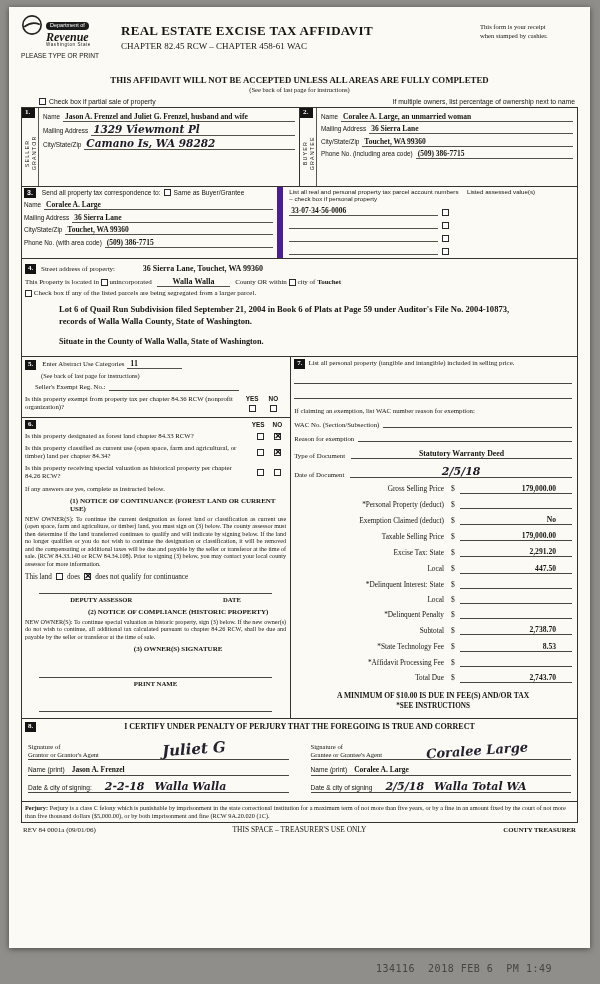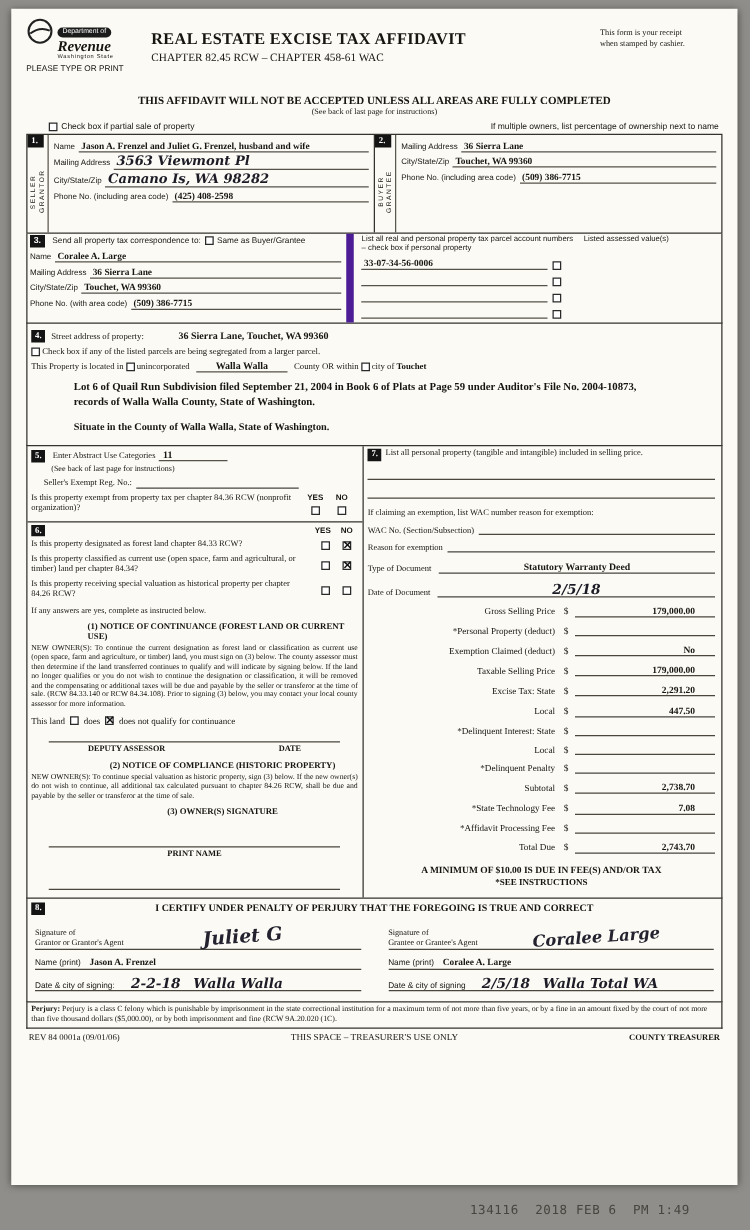--- a/index.html
+++ b/index.html
@@ -198,42 +198,42 @@
           <span class="vword">GRANTOR</span>
         </span>
       </div>
       <div class="fields">
         <div class="fline">
           <span class="flbl">Name</span>
           <span class="fval typed">Jason A. Frenzel and Juliet G. Frenzel, husband and wife</span>
         </div>
         <div class="fline">
           <span class="flbl">Mailing Address</span>
-          <span class="fval hand">3563 Viewmont Pl</span>
+          <span class="fval hand">1329 Viewmont Pl</span>
         </div>
         <div class="fline">
           <span class="flbl">City/State/Zip</span>
           <span class="fval hand">Camano Is, WA 98282</span>
-        </div>
-        <div class="fline">
-          <span class="flbl">Phone No. (including area code)</span>
-          <span class="fval typed">(425) 408-2598</span>
         </div>
       </div>
     </div>
     <div class="sbbox">
       <div class="strip">
         <span class="badge">2.</span>
         <span class="vwrap">
           <span class="vword">BUYER</span>
           <span class="vword">GRANTEE</span>
         </span>
       </div>
       <div class="fields">
         <div class="fline">
+          <span class="flbl">Name</span>
+          <span class="fval typed">Coralee A. Large, an unmarried woman</span>
+        </div>
+        <div class="fline">
           <span class="flbl">Mailing Address</span>
           <span class="fval typed">36 Sierra Lane</span>
         </div>
         <div class="fline">
           <span class="flbl">City/State/Zip</span>
           <span class="fval typed">Touchet, WA 99360</span>
         </div>
         <div class="fline">
           <span class="flbl">Phone No. (including area code)</span>
           <span class="fval typed">(509) 386-7715</span>
@@ -293,34 +293,34 @@
         <span class="aval"></span>
       </div>
     </div>
   </div>
 
   <div class="sec4">
     <div class="s4row">
       <span class="badge">4.</span>
       <span>Street address of property:</span>
       <span class="s4street-val">36 Sierra Lane, Touchet, WA 99360</span>
-    </div>
-    <div class="s4row">
-      <span class="cb"></span>
-      <span>Check box if any of the listed parcels are being segregated from a larger parcel.</span>
     </div>
     <div class="s4row">
       <span>This Property is located in</span>
       <span class="cb"></span>
       <span>unincorporated</span>
       <span class="s4county">Walla Walla</span>
       <span>County OR within</span>
       <span class="cb"></span>
       <span>city of</span>
       <span class="s4bold">Touchet</span>
+    </div>
+    <div class="s4row">
+      <span class="cb"></span>
+      <span>Check box if any of the listed parcels are being segregated from a larger parcel.</span>
     </div>
     <div class="legal">Lot 6 of Quail Run Subdivision filed September 21, 2004 in Book 6 of Plats at Page 59 under Auditor's File No. 2004-10873, records of Walla Walla County, State of Washington.</div>
     <div class="situate">Situate in the County of Walla Walla, State of Washington.</div>
   </div>
 
   <div class="cols">
     <div class="colL">
 
       <div class="sec5">
         <div class="s5row1">
@@ -466,21 +466,21 @@
         <span class="fvalc"></span>
       </div>
       <div class="frow">
         <span class="flabel">Subtotal</span>
         <span class="fcur">$</span>
         <span class="fvalc">2,738.70</span>
       </div>
       <div class="frow">
         <span class="flabel">*State Technology Fee</span>
         <span class="fcur">$</span>
-        <span class="fvalc">7.08</span>
+        <span class="fvalc">8.53</span>
       </div>
       <div class="frow">
         <span class="flabel">*Affidavit Processing Fee</span>
         <span class="fcur">$</span>
         <span class="fvalc"></span>
       </div>
       <div class="frow">
         <span class="flabel">Total Due</span>
         <span class="fcur">$</span>
         <span class="fvalc">2,743.70</span>

